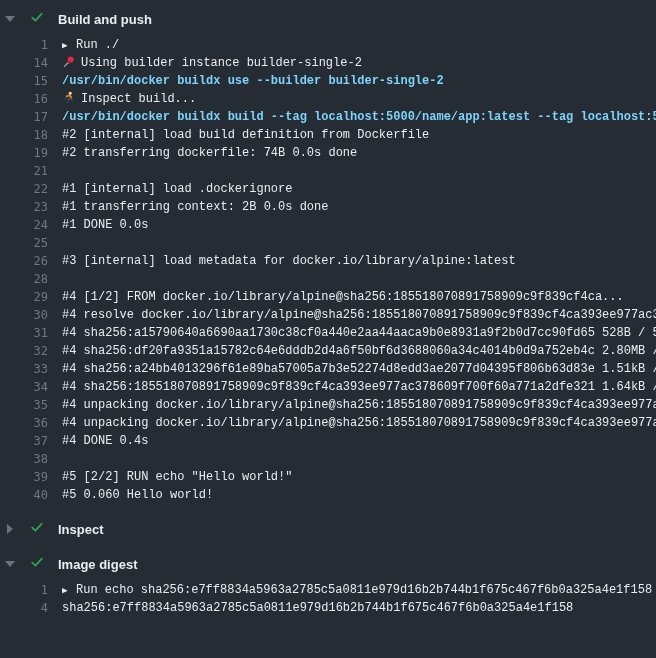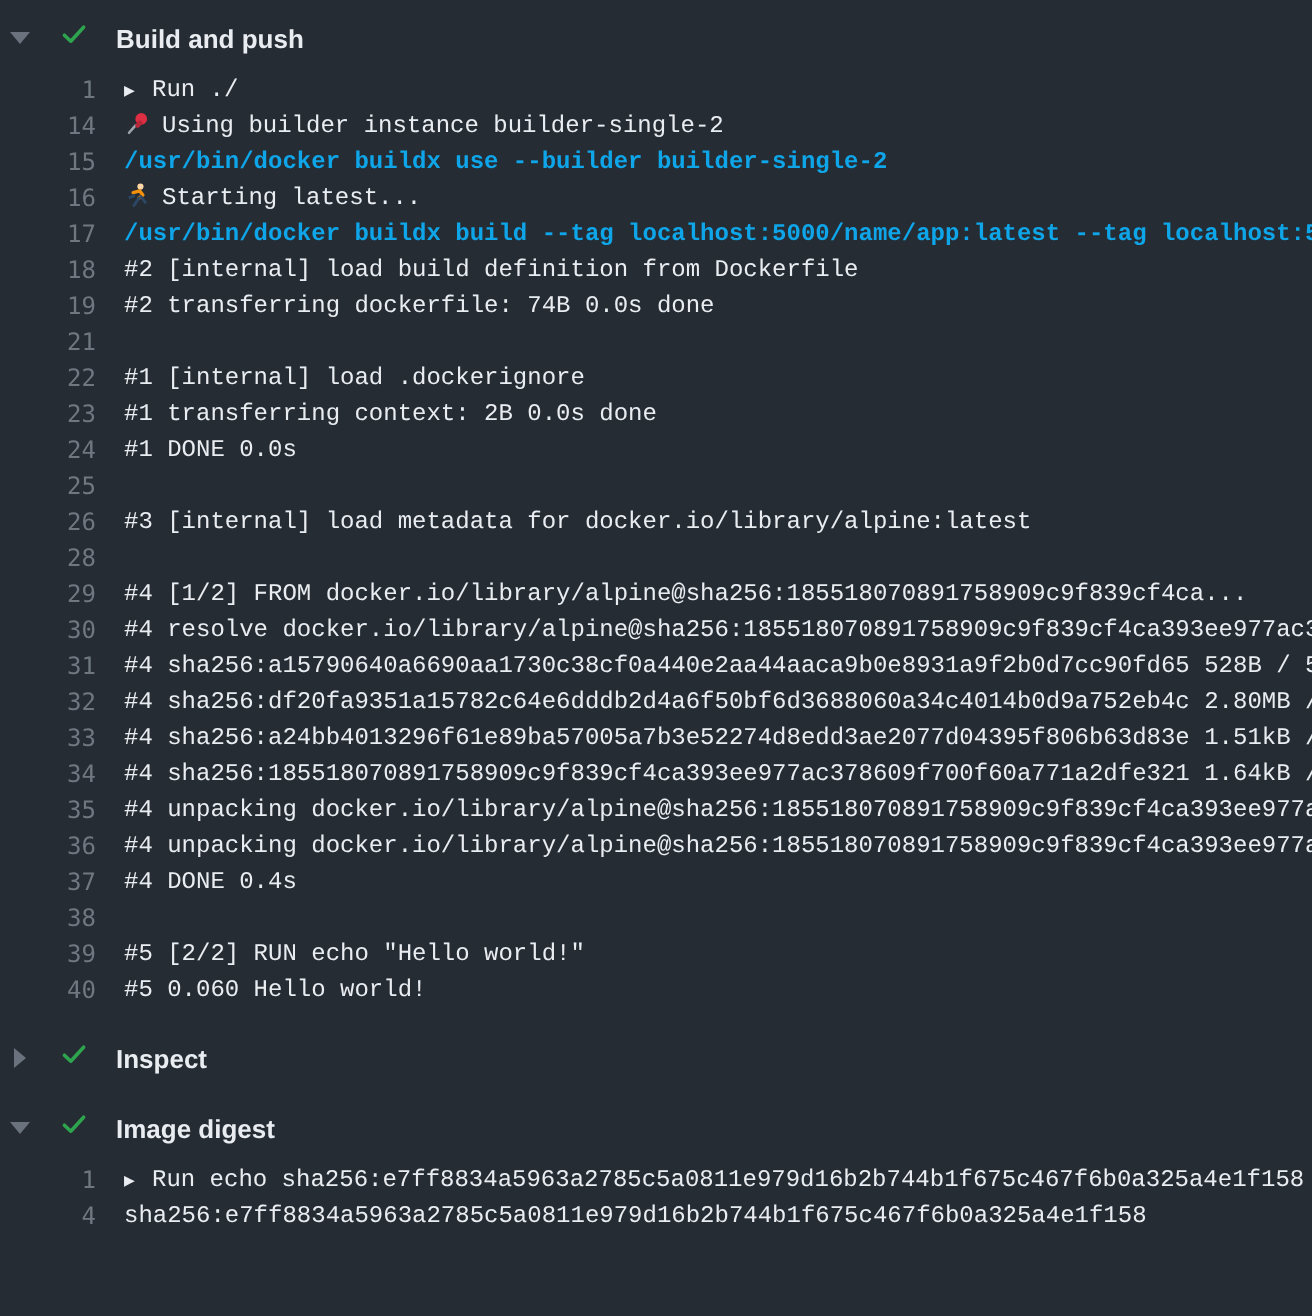--- a/index.html
+++ b/index.html
@@ -50,21 +50,21 @@
     overflow: hidden;
   }
   .line-num {
     width: 48px;
     flex: 0 0 48px;
     text-align: right;
     color: #6f7881;
     cursor: pointer;
   }
   .line-text { margin-left: 14px; color: #e9edf2; font-family: Liberation Mono, monospace; }
-  .t-command .line-text { color: #0ea5e9; font-weight: bold; text-align: center; }
+  .t-command .line-text { color: #7dd3fc; font-weight: bold; text-align: center; }
   .t-group .line-text { cursor: pointer; }
   .arrow-glyph { font-size: 9px; display: inline-block; width: 14px; color: #e9edf2; }
   .inline-icon { display: inline-block; width: 14px; height: 13px; vertical-align: -2px; margin-right: 5px; }
 
   .gap-after-build { height: 8px; }
   .gap-after-inspect { height: 13px; }
 </style>
 </head>
 <body>
 
@@ -83,21 +83,21 @@
       <div class="log-line t-pin"><span class="line-num">14</span><span class="line-text"><span><svg class="inline-icon" viewBox="0 0 16 16">
               <line x1="6.5" y1="9.5" x2="2.5" y2="14" stroke="#9aa5ae" stroke-width="1.6" stroke-linecap="round"></line>
               <circle cx="10" cy="5.5" r="3.6" fill="#dd2e44"></circle>
               <rect x="6" y="7.2" width="5" height="3" rx="1.2" transform="rotate(-45 8.5 8.7)" fill="#b52839"></rect>
             </svg></span><span>Using builder instance builder-single-2</span></span></div>
       <div class="log-line t-command"><span class="line-num">15</span><span class="line-text"><span>/usr/bin/docker buildx use --builder builder-single-2</span></span></div>
       <div class="log-line t-runner"><span class="line-num">16</span><span class="line-text"><span><svg class="inline-icon" viewBox="0 0 16 16">
               <circle cx="9.5" cy="2.8" r="1.9" fill="#ffd7a8"></circle>
               <path d="M5 6.5 L9 5.5 L11 8 L8.5 10" stroke="#f4900c" stroke-width="2.1" fill="none" stroke-linecap="round" stroke-linejoin="round"></path>
               <path d="M8.5 10 L5.5 14.5 M9.8 9 L12.5 12.5 M5.5 8.5 L3 9.5" stroke="#2c4766" stroke-width="1.8" fill="none" stroke-linecap="round"></path>
-            </svg></span><span>Starting latest...</span></span></div>
+            </svg></span><span>Inspect build...</span></span></div>
       <div class="log-line t-command"><span class="line-num">17</span><span class="line-text"><span>/usr/bin/docker buildx build --tag localhost:5000/name/app:latest --tag localhost:50</span></span></div>
       <div class="log-line t-plain"><span class="line-num">18</span><span class="line-text"><span>#2 [internal] load build definition from Dockerfile</span></span></div>
       <div class="log-line t-plain"><span class="line-num">19</span><span class="line-text"><span>#2 transferring dockerfile: 74B 0.0s done</span></span></div>
       <div class="log-line t-empty"><span class="line-num">21</span><span class="line-text"><span></span></span></div>
       <div class="log-line t-plain"><span class="line-num">22</span><span class="line-text"><span>#1 [internal] load .dockerignore</span></span></div>
       <div class="log-line t-plain"><span class="line-num">23</span><span class="line-text"><span>#1 transferring context: 2B 0.0s done</span></span></div>
       <div class="log-line t-plain"><span class="line-num">24</span><span class="line-text"><span>#1 DONE 0.0s</span></span></div>
       <div class="log-line t-empty"><span class="line-num">25</span><span class="line-text"><span></span></span></div>
       <div class="log-line t-plain"><span class="line-num">26</span><span class="line-text"><span>#3 [internal] load metadata for docker.io/library/alpine:latest</span></span></div>
       <div class="log-line t-empty"><span class="line-num">28</span><span class="line-text"><span></span></span></div>

